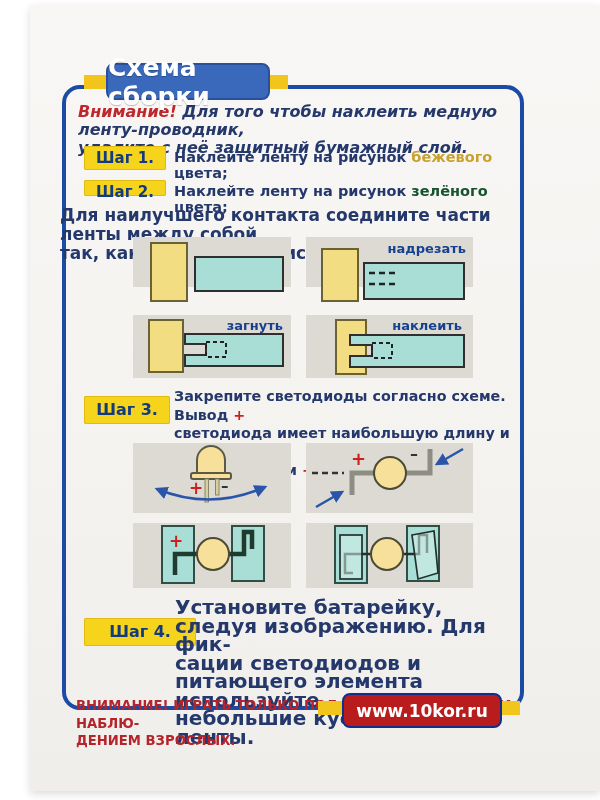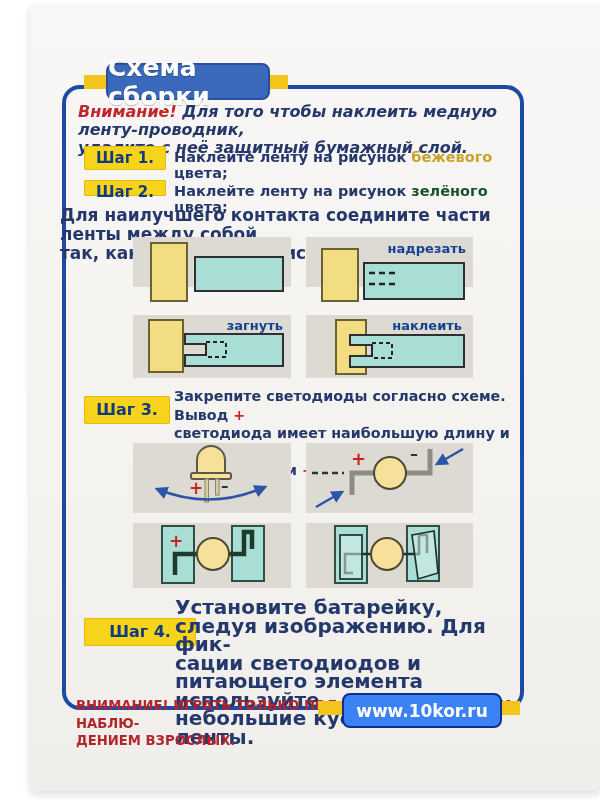--- a/index.html
+++ b/index.html
@@ -8,21 +8,21 @@
   .abs{position:absolute;}
   .sheet{left:30px;top:5px;width:570px;height:786px;
          background:linear-gradient(180deg,#f9f7f5 0%,#f5f3f0 55%,#f0eeeb 100%);
          box-shadow:0 3px 8px rgba(0,0,0,0.14);}
   .frame{left:62px;top:85px;width:454px;height:617px;border:4px solid #1c4ba6;border-radius:18px;}
   .connector{background:#f2c51d;z-index:2;}
   .title-badge{left:106px;top:63px;width:160px;height:33px;background:#3a68ba;
          border:2px solid #2a509d;border-radius:8px;color:#ffffff;font-weight:bold;
          font-size:25px;display:flex;align-items:center;justify-content:center;z-index:3;
          text-shadow:0 1px 1px rgba(0,0,0,0.25);}
-  .site-badge{left:342px;top:693px;width:156px;height:31px;background:#3b82f6;
+  .site-badge{left:342px;top:693px;width:156px;height:31px;background:#b91c1c;
          border:2px solid #0f2f8c;border-radius:8px;color:#ffffff;font-weight:bold;
          font-size:17px;display:flex;align-items:center;justify-content:center;z-index:3;}
   .navy{color:#24386b;}
   .txt{font-weight:bold;color:#24386b;}
   .preline{white-space:pre-line;}
   .warn-label{color:#c0272d;font-weight:bold;}
   .intro{left:78px;top:103px;width:446px;font-size:16px;line-height:18px;font-style:italic;}
   .step-badge{background:#f6d41c;color:#123a80;font-weight:bold;text-align:center;
          border-radius:2px;box-shadow:inset 0 0 0 1px #e0ba10;}
   .badge1{left:84px;top:146px;width:82px;height:24px;font-size:15px;line-height:24px;}

